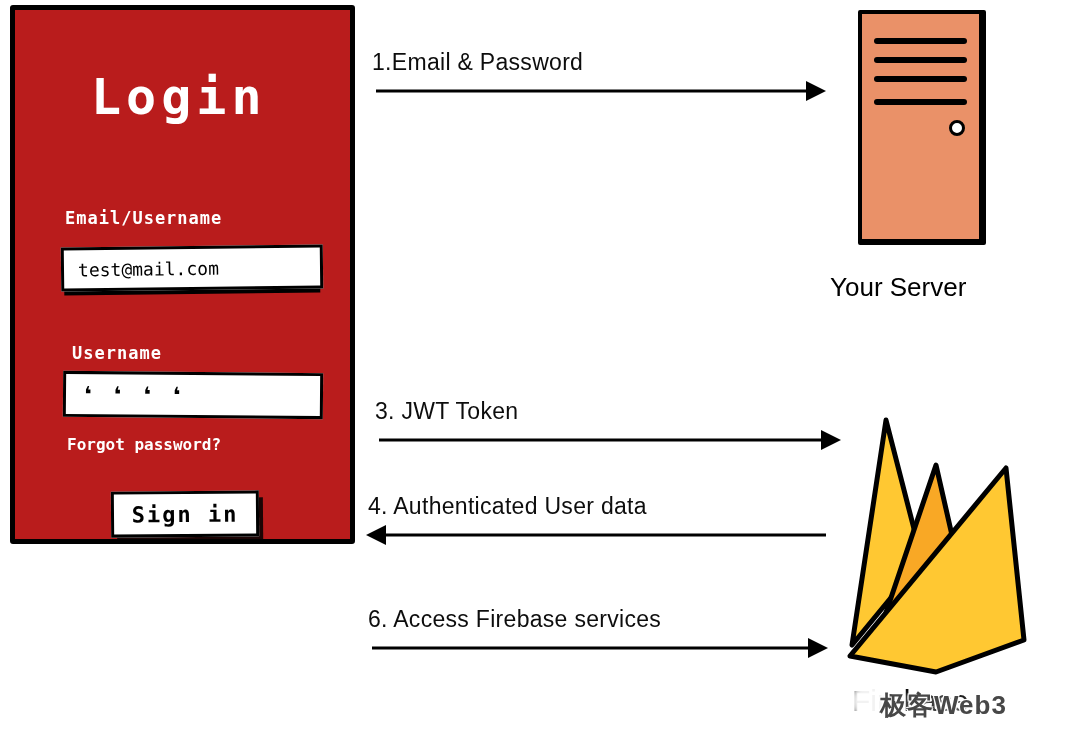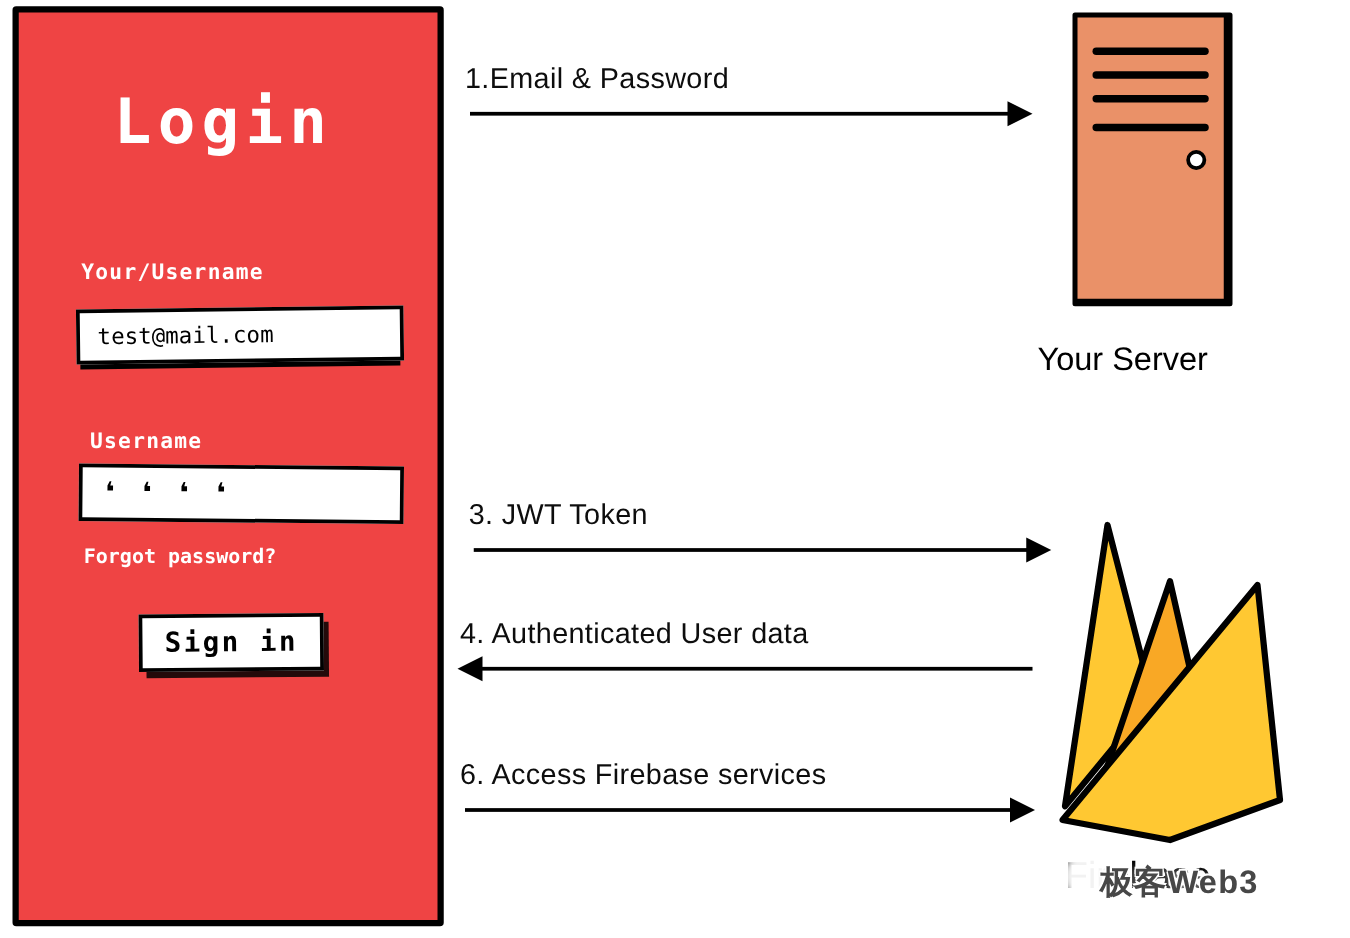--- a/index.html
+++ b/index.html
@@ -3,22 +3,22 @@
 <meta charset="utf-8">
 <style>
   * { margin:0; padding:0; box-sizing:border-box; }
   html,body { background:#ffffff; }
   body { font-family:"Liberation Sans", sans-serif; }
 
   .canvas { position:relative; width:1080px; height:750px; background:#fff; overflow:hidden; }
 
   
   .login-panel {
-    position:absolute; left:10px; top:5px; width:345px; height:736px;
-    background:#ef4444; border:5px solid #000; border-radius:3px;
+    position:absolute; left:10px; top:5px; width:345px; height:539px;
+    background:#b91c1c; border:5px solid #000; border-radius:3px;
   }
   .login-title {
     position:absolute; left:76px; top:58px; color:#fff;
     font-family:"DejaVu Sans Mono", monospace; font-weight:bold;
     font-size:50px; letter-spacing:5px;
   }
   .field-label {
     position:absolute; color:#fff; font-family:"DejaVu Sans Mono", monospace;
     font-weight:bold; font-size:17px; letter-spacing:1px;
   }
@@ -105,21 +105,21 @@
   }
 </style>
 </head>
 <body>
 
 <div class="canvas">
 
   <div class="login-panel">
     <div class="login-title">Login</div>
 
-    <div class="field-label email-label">Your/Username</div>
+    <div class="field-label email-label">Email/Username</div>
     <input class="input-box email-input" readonly="" value="test@mail.com" style="">
 
     <div class="field-label password-label">Username</div>
     <div class="input-box password-input">
       <span class="password-mask">❛❛❛❛</span>
     </div>
 
     <div class="forgot-link">Forgot password?</div>
 
     <button class="signin-btn">Sign in</button>

